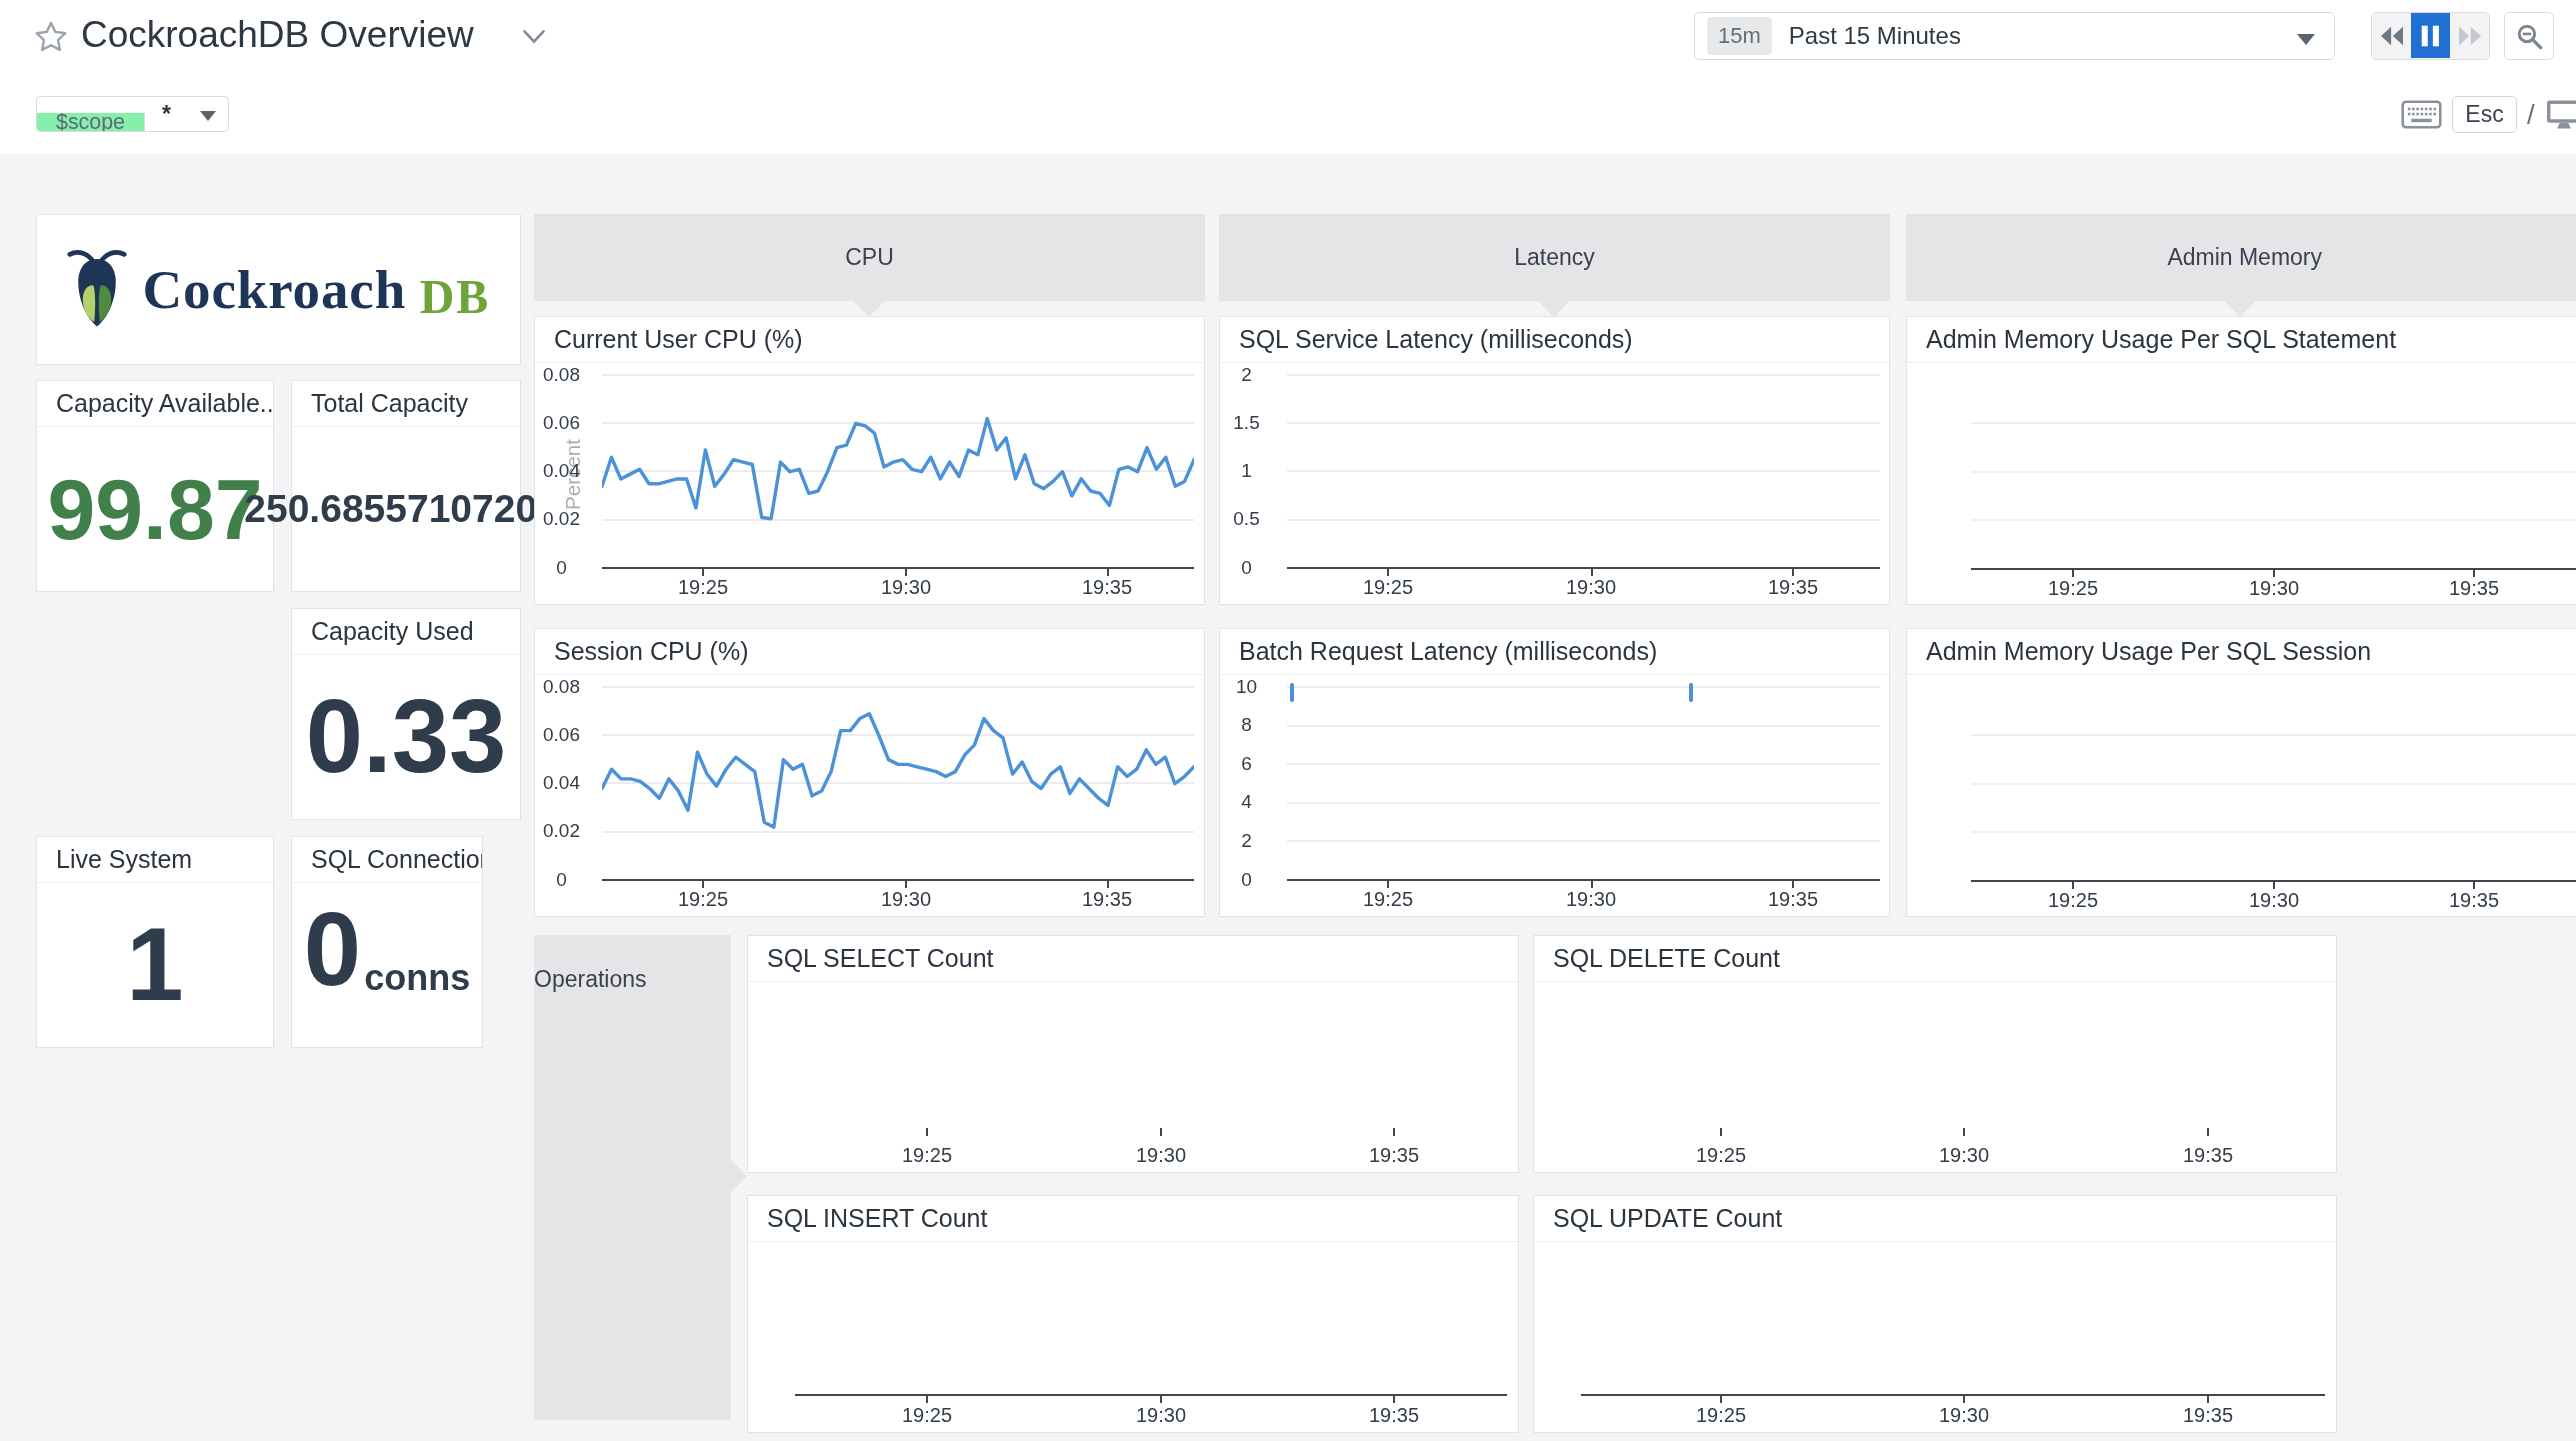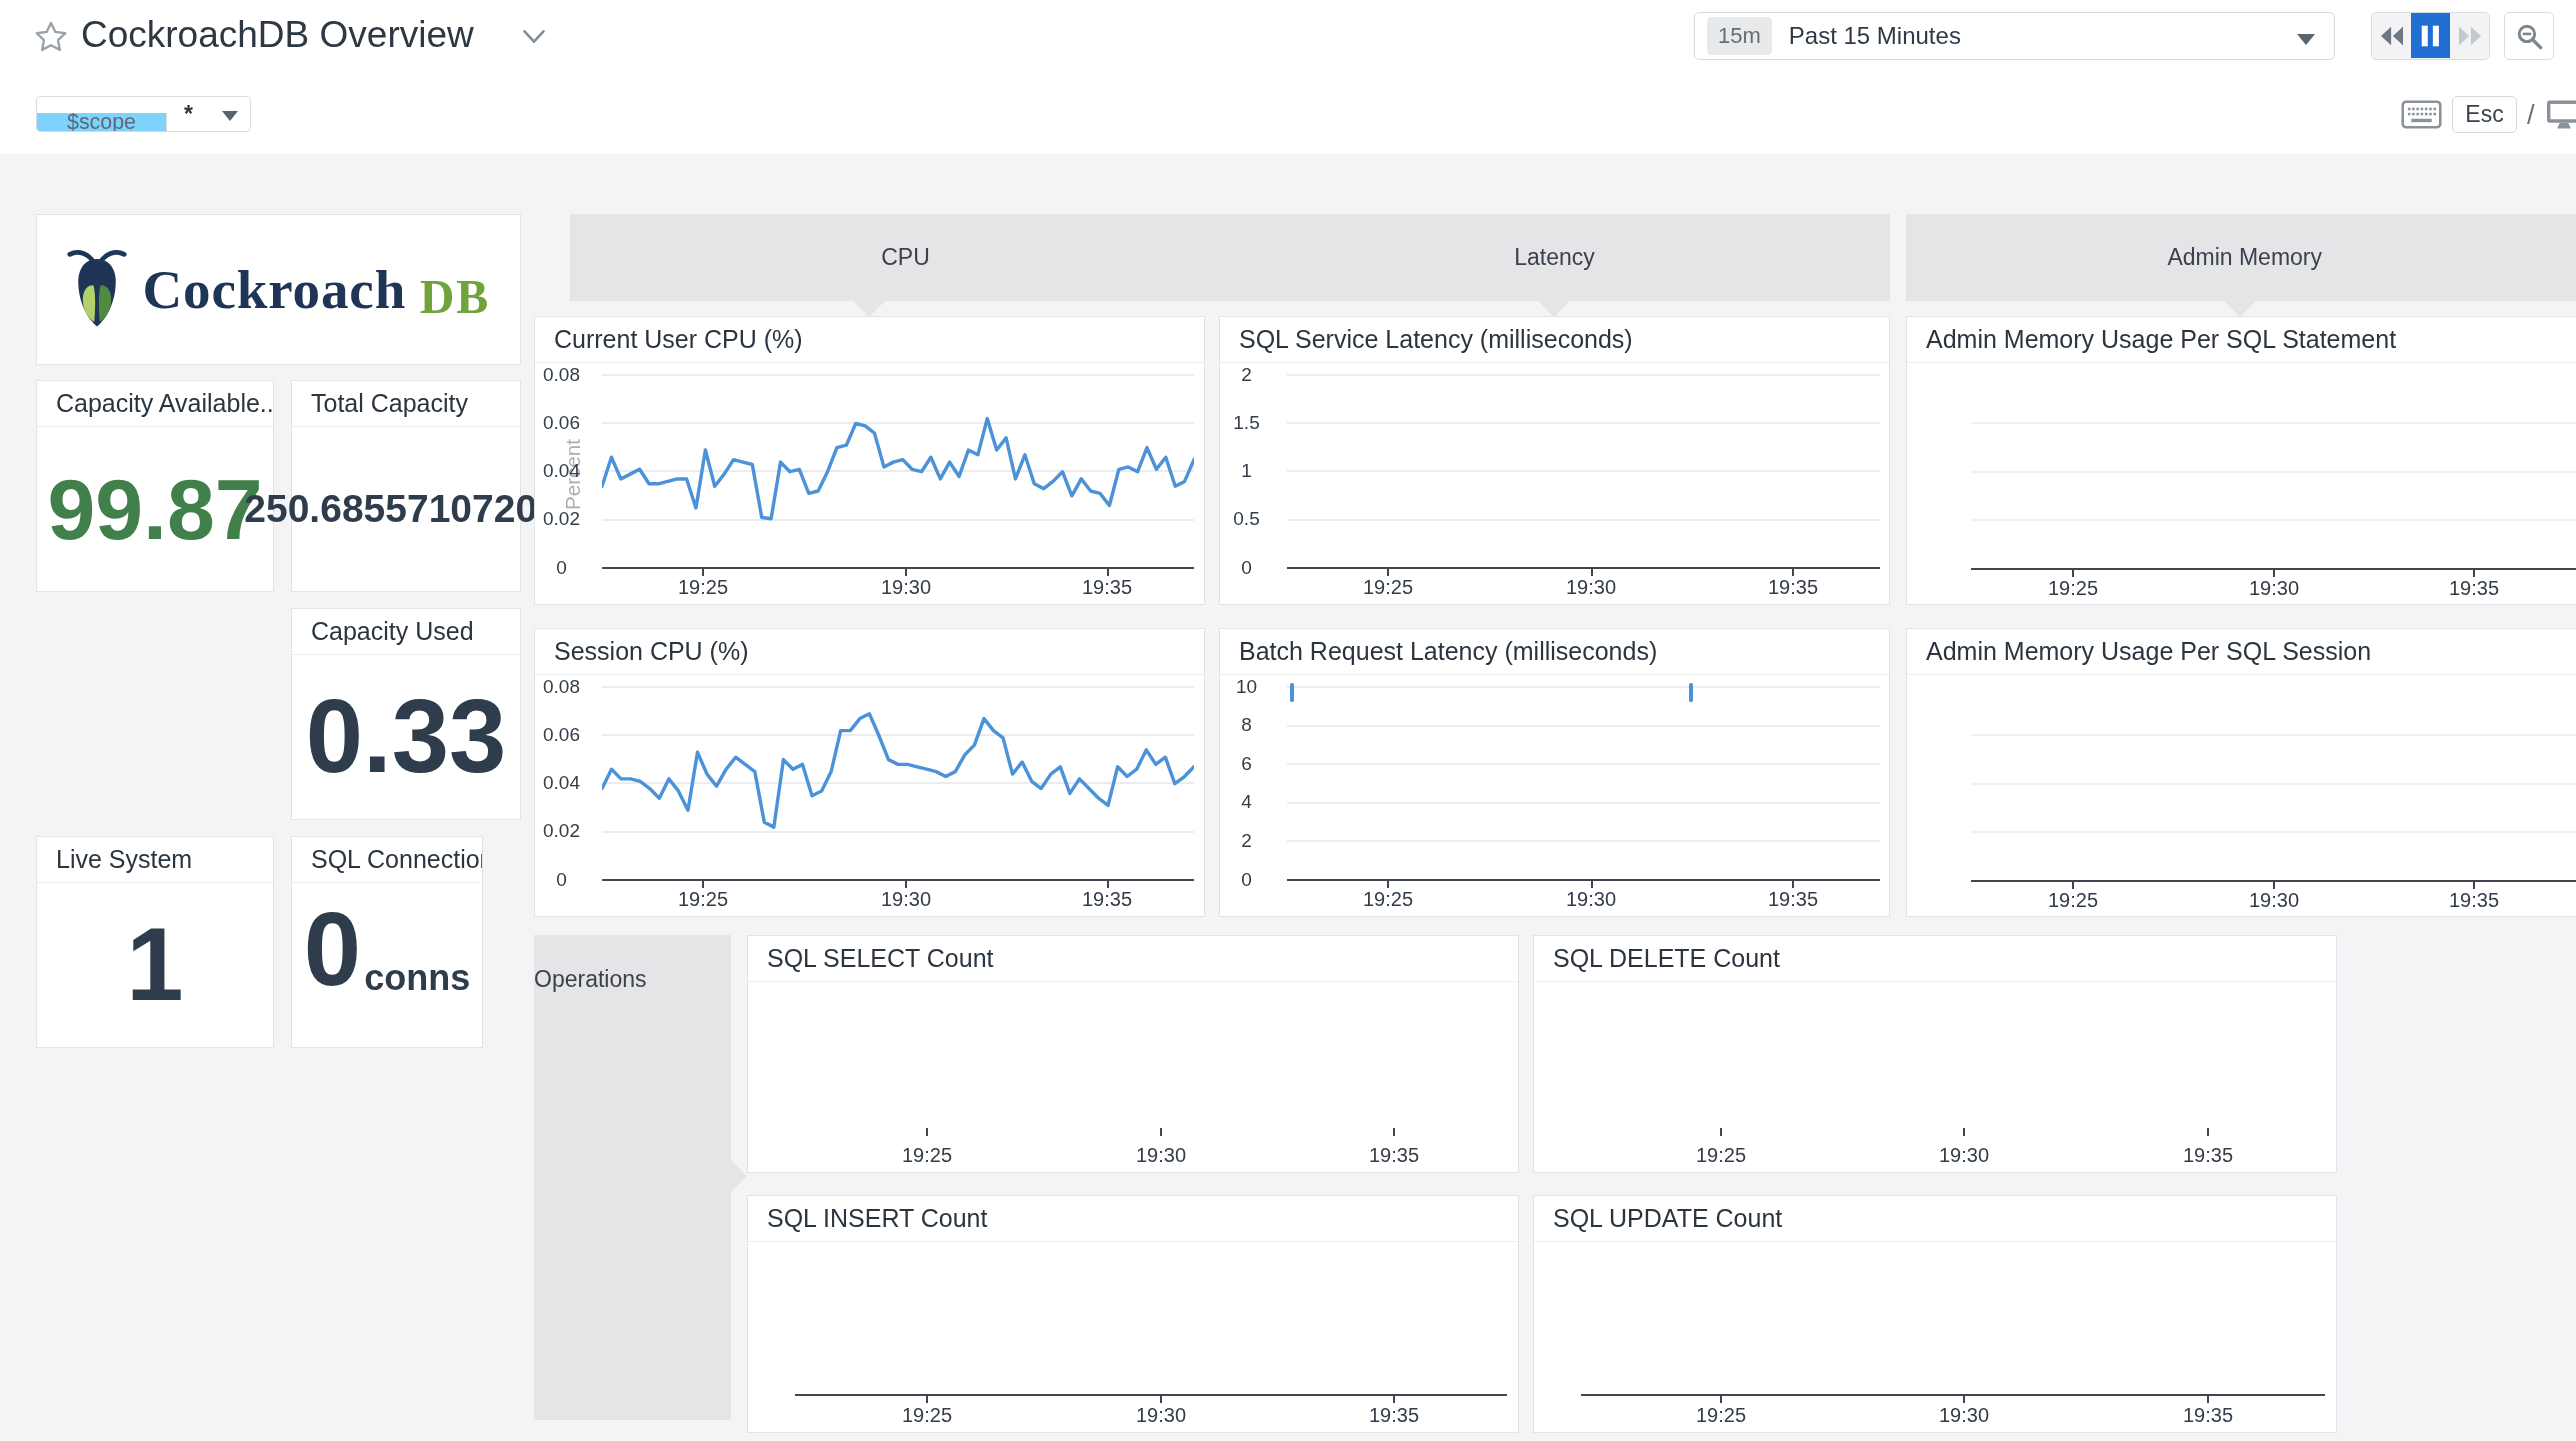--- a/index.html
+++ b/index.html
@@ -22,21 +22,21 @@
 
   .playgroup{position:absolute;left:2371px;top:12px;height:48px;display:flex;border:1.7px solid #d9dcdf;
       border-radius:5.1px;overflow:hidden;background:#f3f3f5;box-sizing:border-box;}
   .pg-btn{width:39px;height:45px;display:flex;align-items:center;justify-content:center;border:none;background:transparent;cursor:pointer;padding:0;}
   .pg-btn.active{cursor:default;}
   .zoomout-btn{position:absolute;left:2504px;top:12px;width:50px;height:48px;background:#fff;border:1.7px solid #d9dcdf;
       border-radius:5.1px;display:flex;align-items:center;justify-content:center;cursor:pointer;box-sizing:border-box;}
 
   .scopevar{position:absolute;left:36px;top:96px;height:36px;display:flex;border:1.7px solid #d8dbde;
       border-radius:4.3px;overflow:hidden;box-sizing:border-box;cursor:pointer;}
-  .scope-name{background:#7dd3fc;color:#5f6977;font-size:21.4px;display:flex;align-items:center;padding:0 30px;border-right:1.7px solid #d8dbde;margin-top:16px;}
+  .scope-name{background:#86efac;color:#5f6977;font-size:21.4px;display:flex;align-items:center;padding:0 19px;border-right:1.7px solid #d8dbde;margin-top:16px;}
   .scope-value{background:#fff;color:#2c3640;font-size:23px;font-weight:bold;display:flex;align-items:center;padding:0 13.7px 0 17px;}
   .scope-caret{width:0;height:0;border-left:8.6px solid transparent;border-right:8.6px solid transparent;
       border-top:10.3px solid #5b646e;margin:3.4px 12px 0 15.4px;align-self:center;}
 
   .kbd-row{position:absolute;left:2401px;top:94px;height:41px;display:flex;align-items:center;}
   .esc-btn{background:#fff;border:1.7px solid #d5d8db;border-radius:5.1px;font-size:23px;color:#39424d;
       padding:4.3px 12px;margin:0 10.3px;cursor:pointer;font-family:"Liberation Sans",sans-serif;}
   .slash{font-size:27.4px;color:#6a7279;margin-right:10.3px;}
 
   
@@ -209,21 +209,21 @@
   </div>
 
   <div class="panel" style="left:291px;top:836px;width:192px;height:212px;">
     <div class="panel-title">SQL Connections</div>
     <div class="qv-body" style="align-items:flex-end;padding-bottom:46px;box-sizing:border-box;">
       <span class="qv-value" style="font-size:103px;">0</span>
       <span class="qv-unit" style="font-size:36px;margin:0 0 5.1px 3.4px;">conns</span>
     </div>
   </div>
 
-  <div class="group-header" style="left:534px;top:214px;width:671px;height:87px;margin-left:36px;">
+  <div class="group-header" style="left:534px;top:214px;width:671px;height:87px;">
     <span>CPU</span>
   </div>
   <div class="notch-down" style="left:853px;top:301px;"></div>
 
   <div class="panel" style="left:534px;top:316px;width:671px;height:289px;">
     <div class="panel-title">Current User CPU (%)</div>
     <div class="chart-body">
         <div class="ylab" style="left: 26px; top: 148px;">Percent</div>
         <div class="ytick" style="left: 0px; width: 53px; top: 195px;">0</div>
         <div class="gridline" style="left: 67px; width: 592px; top: 157px;"></div>

